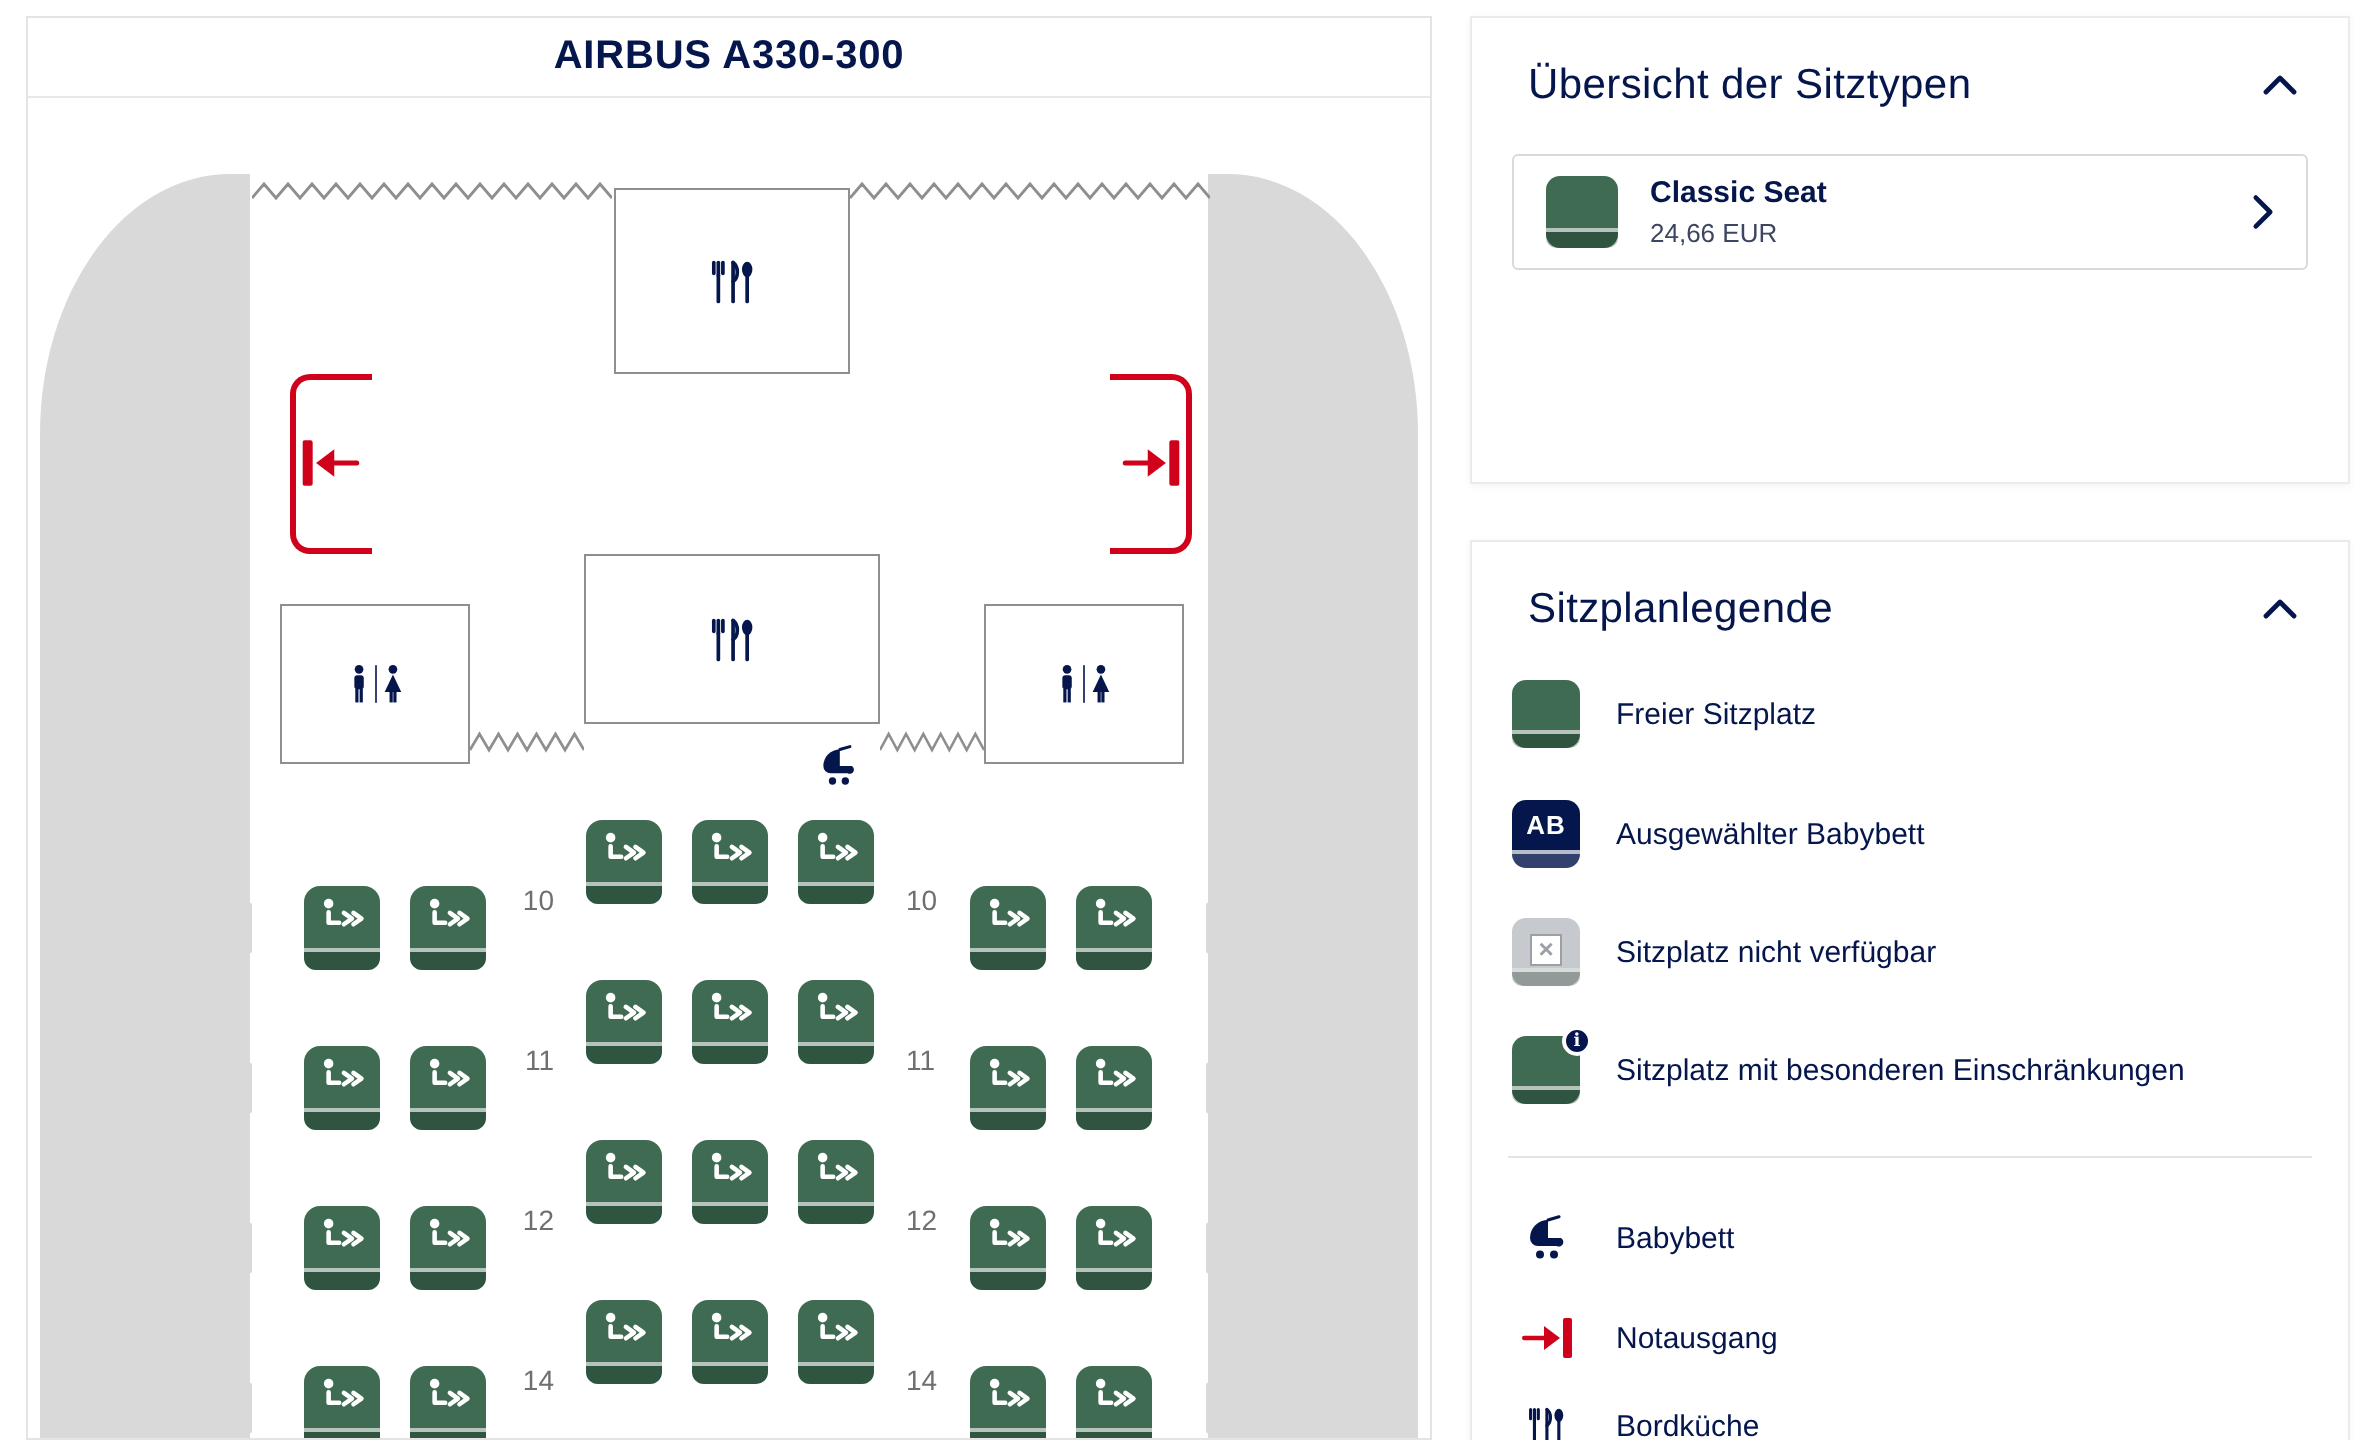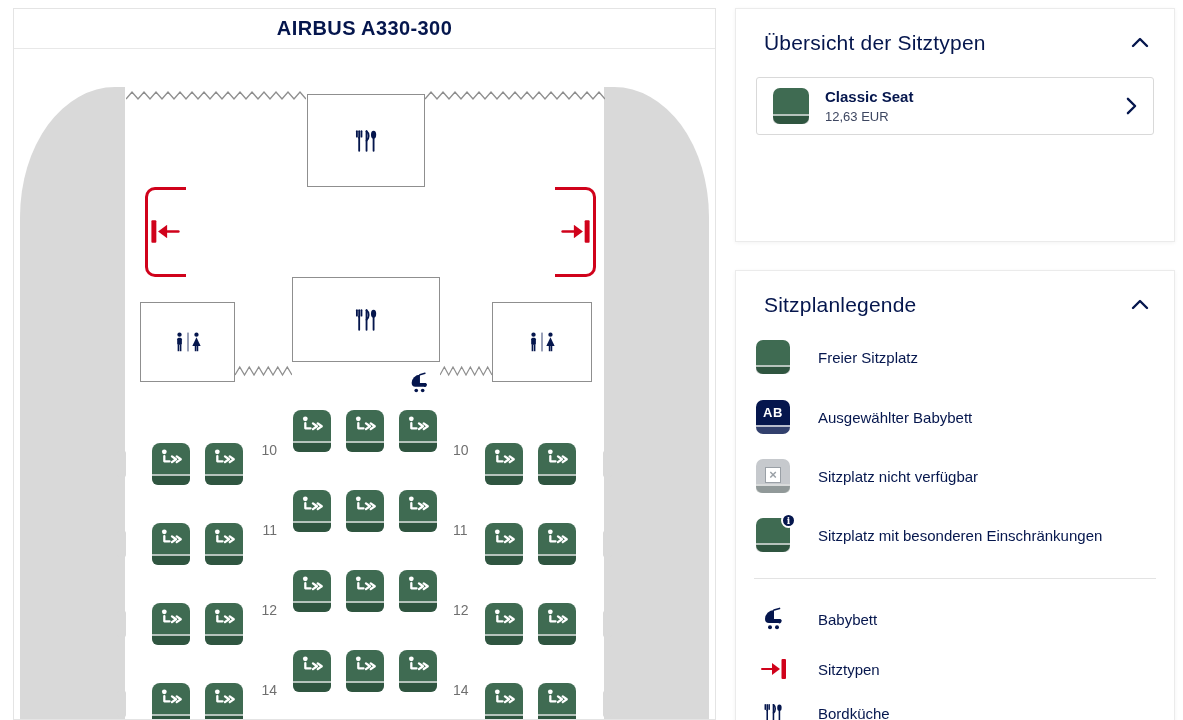--- a/index.html
+++ b/index.html
@@ -58,21 +58,21 @@
   .sf-green { background:var(--green); }
   .sf-navy  { background:var(--navy); }
   .sf-navy::after { background:rgba(255,255,255,.18); }
   .sf-gray  { background:#c6c9cd; }
   .s34 { width:34px; height:34px; }
   .seatface .glyph { position:absolute; left:50%; top:4px; transform:translateX(-50%); width:24px; height:18px; color:#fff; }
   .sf-code { position:absolute; left:0; right:0; top:5px; text-align:center; color:#fff; font-weight:700; font-size:13px; letter-spacing:.5px; }
   .sf-x { position:absolute; left:50%; top:46%; transform:translate(-50%,-50%); width:16px; height:16px; background:#fff; border:1.5px solid #9aa0a6; color:#9aa0a6; font-size:13px; line-height:13px; text-align:center; font-weight:700; }
   .sf-badge { position:absolute; top:-5px; right:-6px; width:15px; height:15px; border-radius:50%; background:var(--navy); border:2px solid #fff; color:#fff; font-size:9px; line-height:12px; text-align:center; font-weight:700; font-family:"DejaVu Serif", serif; }
 
-  .legend-row { position:absolute; left:20px; right:20px; height:40px; display:flex; align-items:center; gap:28px; }
+  .legend-row { position:absolute; left:20px; right:20px; height:40px; display:flex; align-items:center; gap:18px; }
   .legend-label { font-size:15px; color:var(--navy); }
   .legend-div { position:absolute; left:18px; right:18px; top:307px; border-top:1px solid #e3e3e3; }
   .fac-ico { width:34px; display:flex; justify-content:center; flex:none; }
 </style>
 </head>
 <body>
 
 <svg width="0" height="0" style="position:absolute" aria-hidden="true">
   <defs>
     <symbol id="sym-legroom" viewBox="0 0 26 22">
@@ -363,21 +363,21 @@
     <button class="collapse-btn">
       <svg viewBox="0 0 18 10">
           <use href="#sym-chev-up"></use>
         </svg>
     </button>
 
     <div class="type-card" id="type-card-0">
       <div class="type-icon seatface sf-green"></div>
       <div>
         <div class="type-name">Classic Seat</div>
-        <div class="type-price">12,63 EUR</div>
+        <div class="type-price">24,66 EUR</div>
       </div>
       <svg class="type-chev" viewBox="0 0 12 20">
           <use href="#sym-chev-right"></use>
         </svg>
     </div>
 
   </section>
 
   <section class="card" id="card-legend">
     <h2>Sitzplanlegende</h2>
@@ -419,21 +419,21 @@
           </svg>
         </div>
       <span class="legend-label">Babybett</span>
     </div>
     <div class="legend-row" style="top:378px">
       <div class="fac-ico">
           <svg width="26" height="22" viewBox="0 0 26 22" style="color:var(--red)">
             <use href="#sym-exit-right"></use>
           </svg>
         </div>
-      <span class="legend-label">Sitztypen</span>
+      <span class="legend-label">Notausgang</span>
     </div>
     <div class="legend-row" style="top:422px">
       <div class="fac-ico">
           <svg width="22" height="22" viewBox="0 0 24 24" style="color:var(--navy)">
             <use href="#sym-cutlery"></use>
           </svg>
         </div>
       <span class="legend-label">Bordküche</span>
     </div>
   </section>

